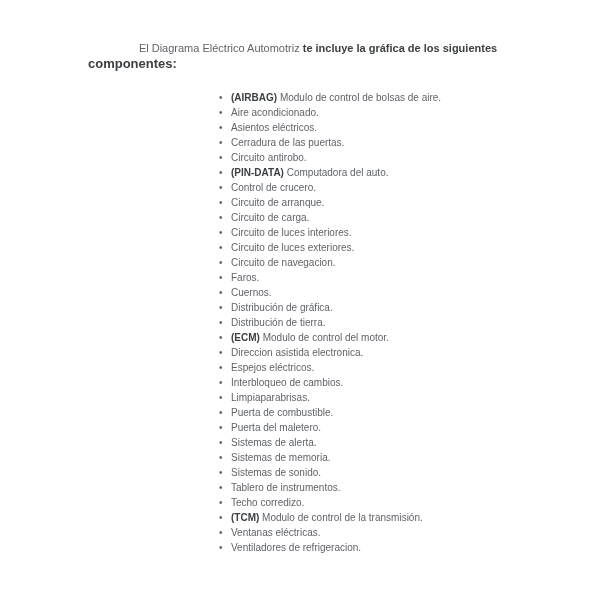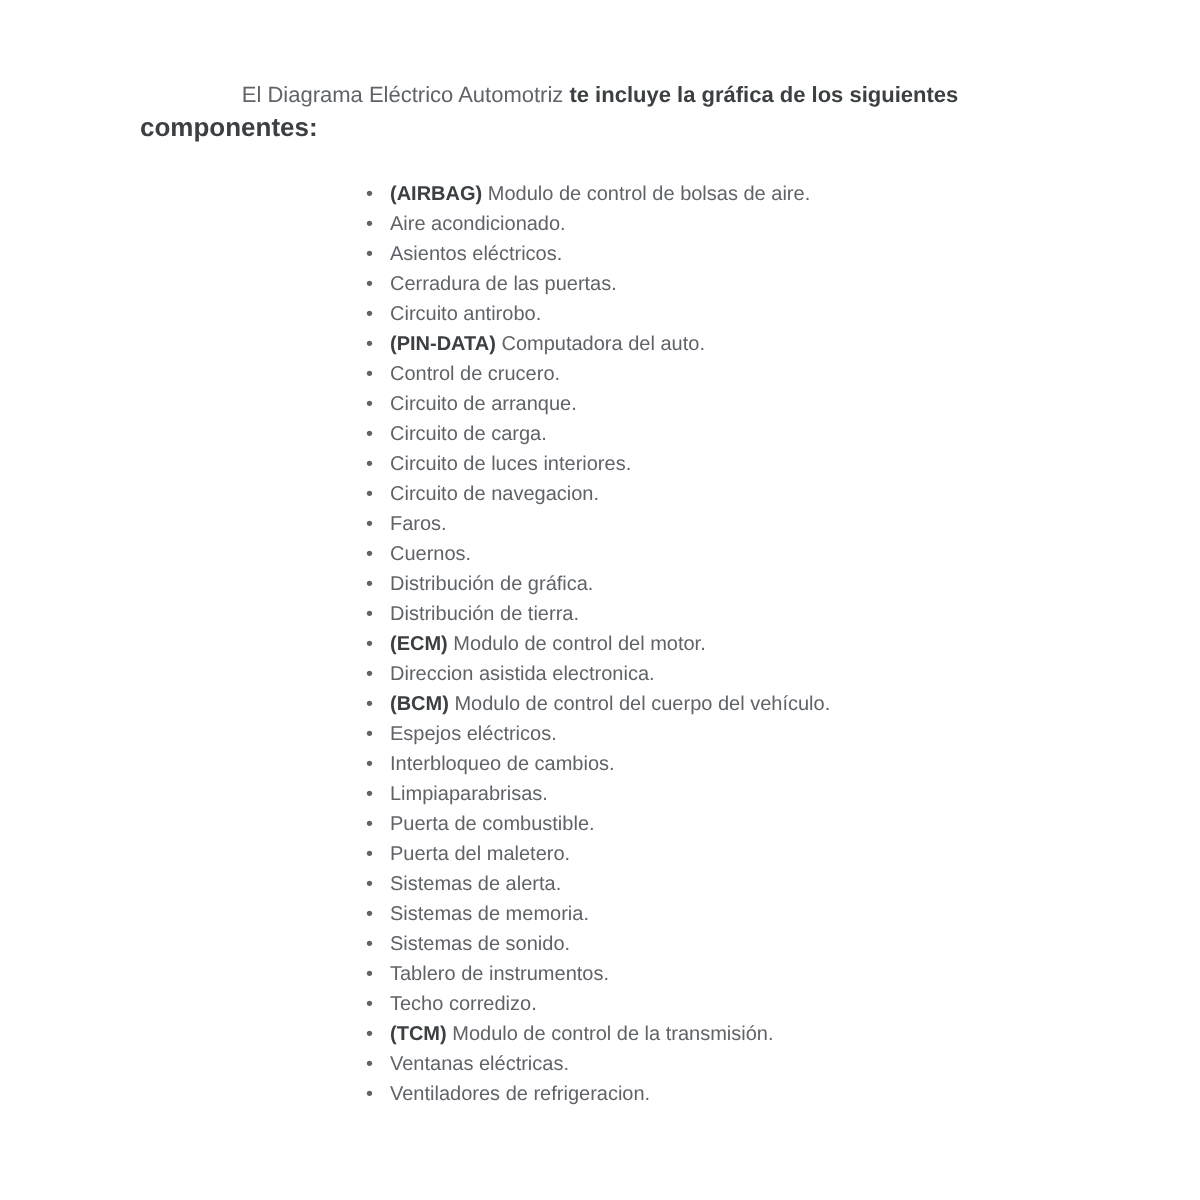--- a/index.html
+++ b/index.html
@@ -9,20 +9,21 @@
     height: 600px;
     background: #ffffff;
     font-family: "Liberation Sans", sans-serif;
     overflow: hidden;
   }
   .page {
     width: 600px;
     height: 600px;
     background: #ffffff;
     box-sizing: border-box;
+    padding-left: 36px;
   }
   .title {
     margin: 0 auto;
     padding-top: 40px;
     text-align: center;
     font-size: 11px;
     line-height: 16px;
     color: #5f6368;
     width: 460px;
   }
@@ -72,28 +73,28 @@
       <li><span class="bullet">•</span><span class="item-code">(AIRBAG) </span><span class="item-label">Modulo de control de bolsas de aire.</span></li>
       <li><span class="bullet">•</span><span class="item-label">Aire acondicionado.</span></li>
       <li><span class="bullet">•</span><span class="item-label">Asientos eléctricos.</span></li>
       <li><span class="bullet">•</span><span class="item-label">Cerradura de las puertas.</span></li>
       <li><span class="bullet">•</span><span class="item-label">Circuito antirobo.</span></li>
       <li><span class="bullet">•</span><span class="item-code">(PIN-DATA) </span><span class="item-label">Computadora del auto.</span></li>
       <li><span class="bullet">•</span><span class="item-label">Control de crucero.</span></li>
       <li><span class="bullet">•</span><span class="item-label">Circuito de arranque.</span></li>
       <li><span class="bullet">•</span><span class="item-label">Circuito de carga.</span></li>
       <li><span class="bullet">•</span><span class="item-label">Circuito de luces interiores.</span></li>
+      <li><span class="bullet">•</span><span class="item-label">Circuito de luces exteriores.</span></li>
       <li><span class="bullet">•</span><span class="item-label">Circuito de navegacion.</span></li>
       <li><span class="bullet">•</span><span class="item-label">Faros.</span></li>
       <li><span class="bullet">•</span><span class="item-label">Cuernos.</span></li>
       <li><span class="bullet">•</span><span class="item-label">Distribución de gráfica.</span></li>
       <li><span class="bullet">•</span><span class="item-label">Distribución de tierra.</span></li>
       <li><span class="bullet">•</span><span class="item-code">(ECM) </span><span class="item-label">Modulo de control del motor.</span></li>
       <li><span class="bullet">•</span><span class="item-label">Direccion asistida electronica.</span></li>
-      <li><span class="bullet">•</span><span class="item-code">(BCM) </span><span class="item-label">Modulo de control del cuerpo del vehículo.</span></li>
       <li><span class="bullet">•</span><span class="item-label">Espejos eléctricos.</span></li>
       <li><span class="bullet">•</span><span class="item-label">Interbloqueo de cambios.</span></li>
       <li><span class="bullet">•</span><span class="item-label">Limpiaparabrisas.</span></li>
       <li><span class="bullet">•</span><span class="item-label">Puerta de combustible.</span></li>
       <li><span class="bullet">•</span><span class="item-label">Puerta del maletero.</span></li>
       <li><span class="bullet">•</span><span class="item-label">Sistemas de alerta.</span></li>
       <li><span class="bullet">•</span><span class="item-label">Sistemas de memoria.</span></li>
       <li><span class="bullet">•</span><span class="item-label">Sistemas de sonido.</span></li>
       <li><span class="bullet">•</span><span class="item-label">Tablero de instrumentos.</span></li>
       <li><span class="bullet">•</span><span class="item-label">Techo corredizo.</span></li>

